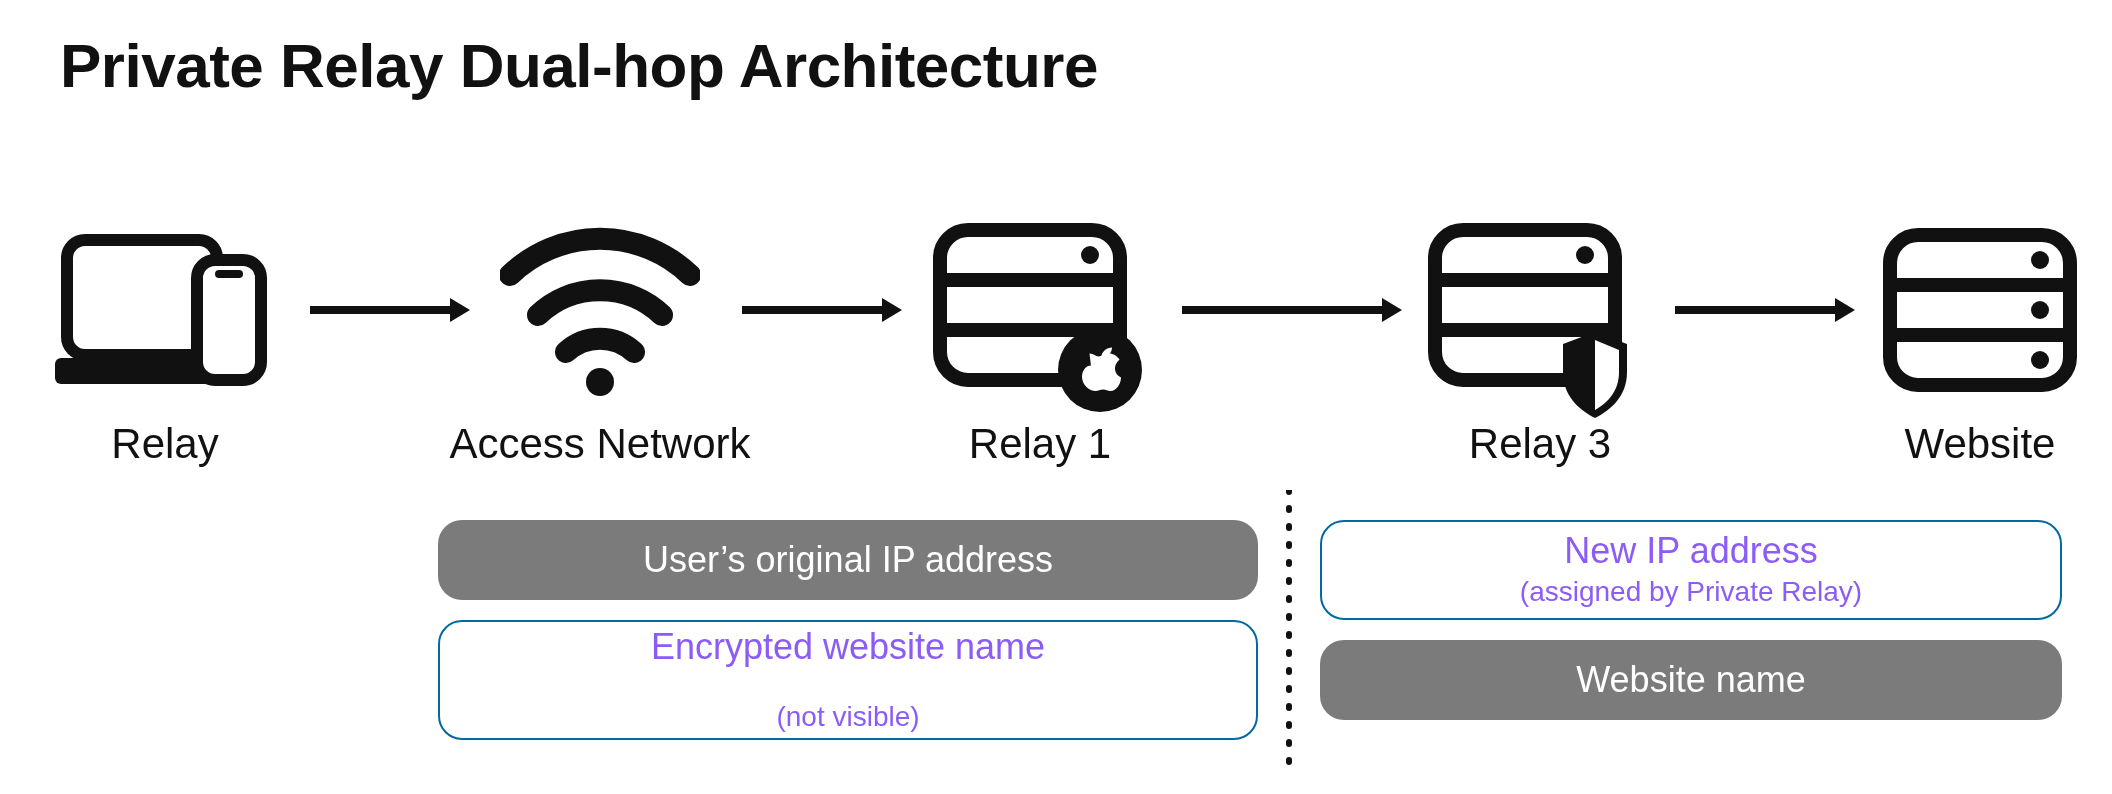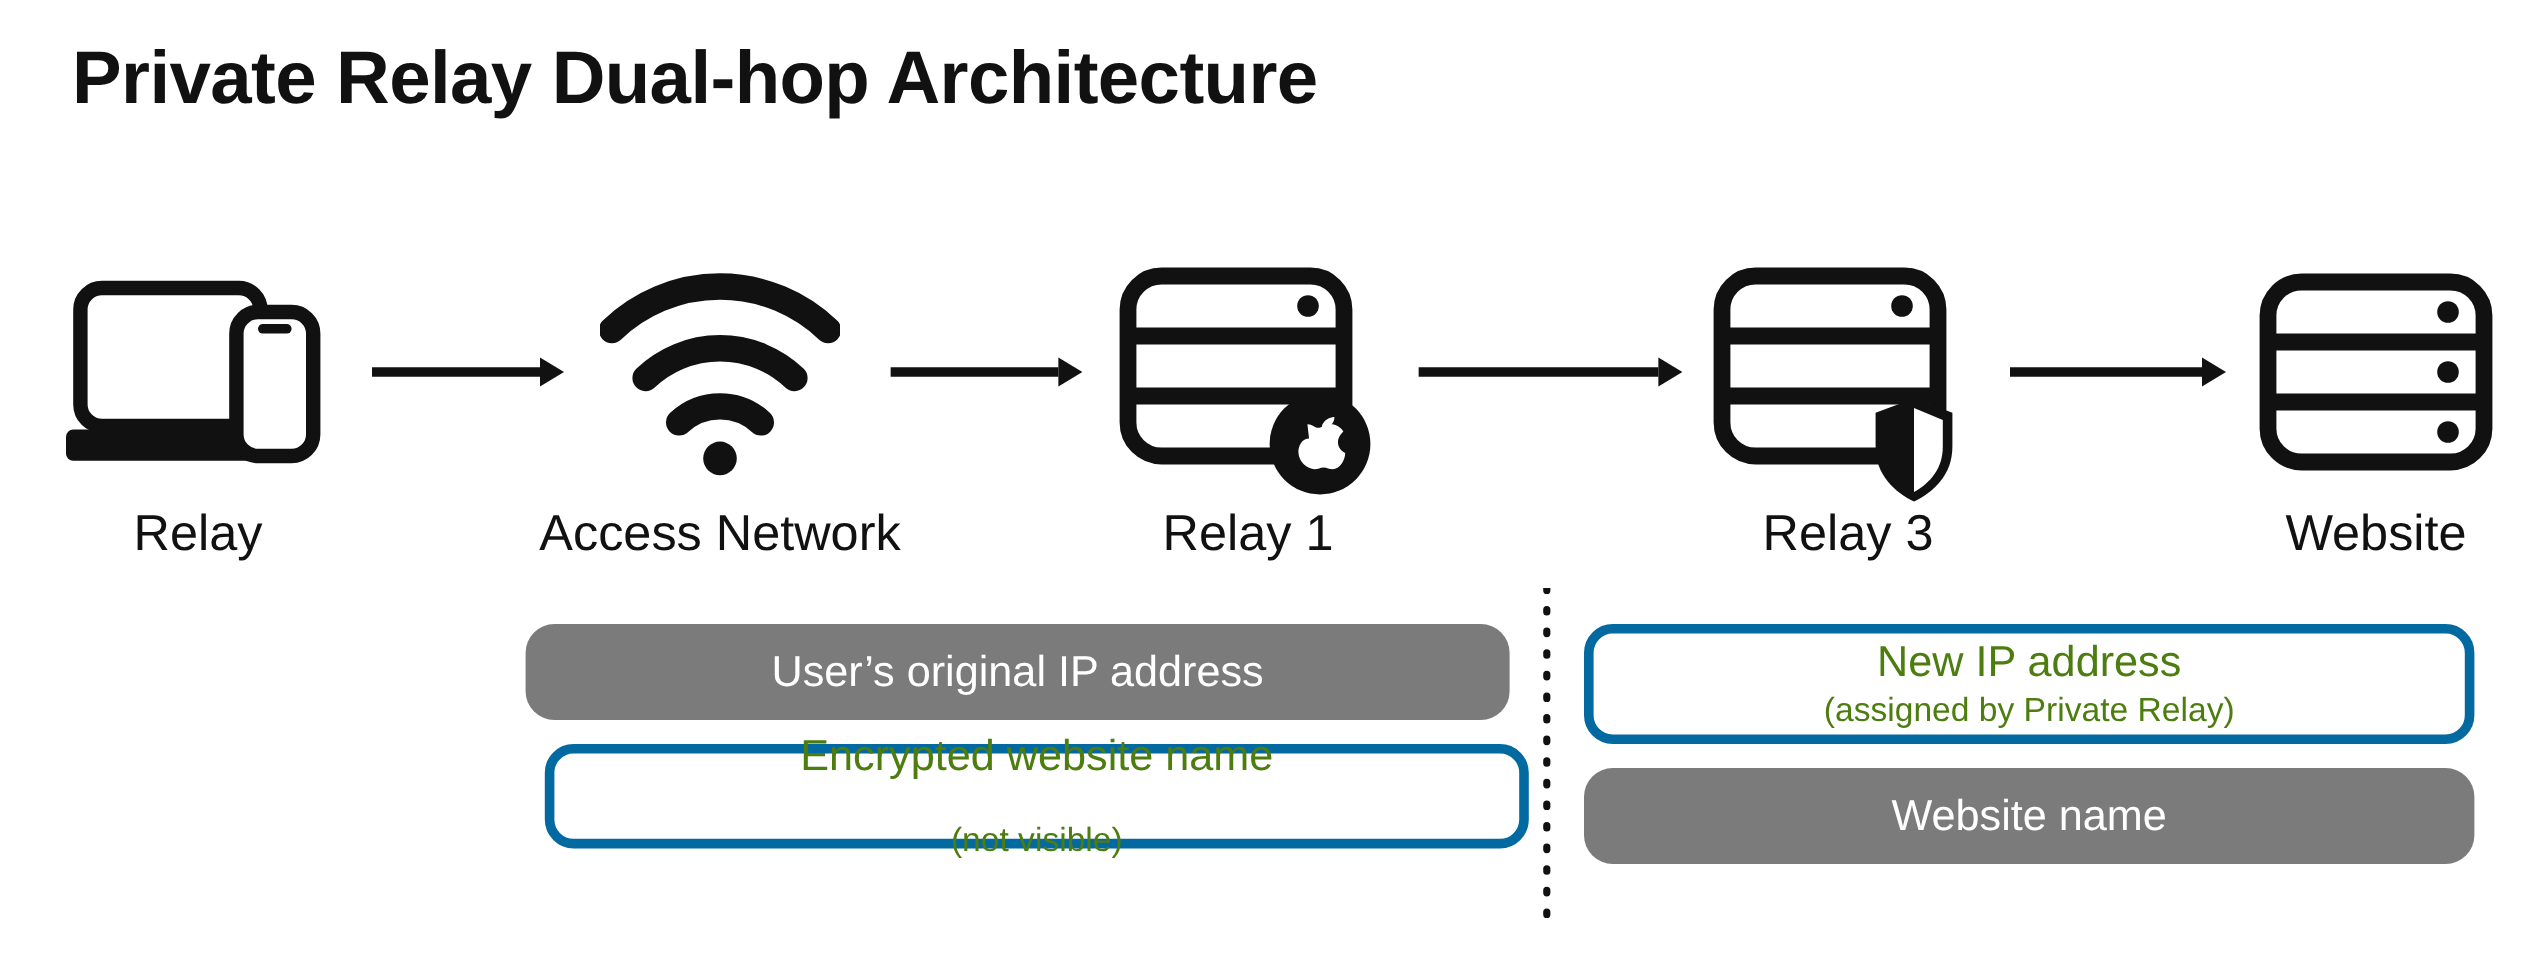--- a/index.html
+++ b/index.html
@@ -2,21 +2,21 @@
 <html><head>
 <meta charset="utf-8">
 <style>
   * { box-sizing: border-box; margin: 0; padding: 0; }
   html, body { width: 2112px; height: 794px; background: #ffffff; font-family: -apple-system, "SF Pro Display", "Helvetica Neue", Helvetica, Arial, sans-serif; color: #111; }
   .canvas { position: relative; width: 2112px; height: 794px; }
   .title { position: absolute; left: 60px; top: 30px; font-size: 62px; font-weight: 800; letter-spacing: -0.5px; }
   .node-label { position: absolute; font-size: 42px; font-weight: 400; text-align: center; }
   .pill { position: absolute; border-radius: 24px; display: flex; flex-direction: column; align-items: center; justify-content: center; padding: 14px 32px; }
   .pill.gray { background: #7b7b7b; color: #ffffff; }
-  .pill.white { background: #ffffff; color: #4d7c0f; border: 8px solid #0369a1; }
+  .pill.white { background: #ffffff; color: #8b5cf6; border: 2px solid #0369a1; }
   .pill .main { font-size: 36px; line-height: 1.1; }
   .pill .sub { font-size: 28px; line-height: 1.2; margin-top: 4px; }
   svg.icon { position: absolute; }
 </style>
 </head>
 <body>
 
 <div class="canvas">
 
   <div class="title">Private Relay Dual-hop Architecture</div>
@@ -93,21 +93,21 @@
   <div class="node-label" style="left:1430px; top:420px; width:220px;">Relay 3</div>
   <div class="node-label" style="left:1880px; top:420px; width:200px;">Website</div>
 
   <svg class="icon" style="left:1284px; top:490px;" width="10" height="280" viewBox="0 0 10 280">
     <line x1="5" y1="0" x2="5" y2="280" stroke="#111" stroke-width="6" stroke-linecap="round" stroke-dasharray="2 16"></line>
   </svg>
 
   <div class="pill gray" style="left:438px; top:520px; width:820px; height:80px;">
     <div class="main">User’s original IP address</div>
   </div>
-  <div class="pill white" style="left:454px; top:620px; width:820px; height:87px;gap:29px;">
+  <div class="pill white" style="left:438px; top:620px; width:820px; height:120px;gap:29px;">
     <div class="main">Encrypted website name</div>
     <div class="sub">(not visible)</div>
   </div>
 
   <div class="pill white" style="left:1320px; top:520px; width:742px; height:100px;">
     <div class="main">New IP address</div>
     <div class="sub">(assigned by Private Relay)</div>
   </div>
   <div class="pill gray" style="left:1320px; top:640px; width:742px; height:80px;">
     <div class="main">Website name</div>

